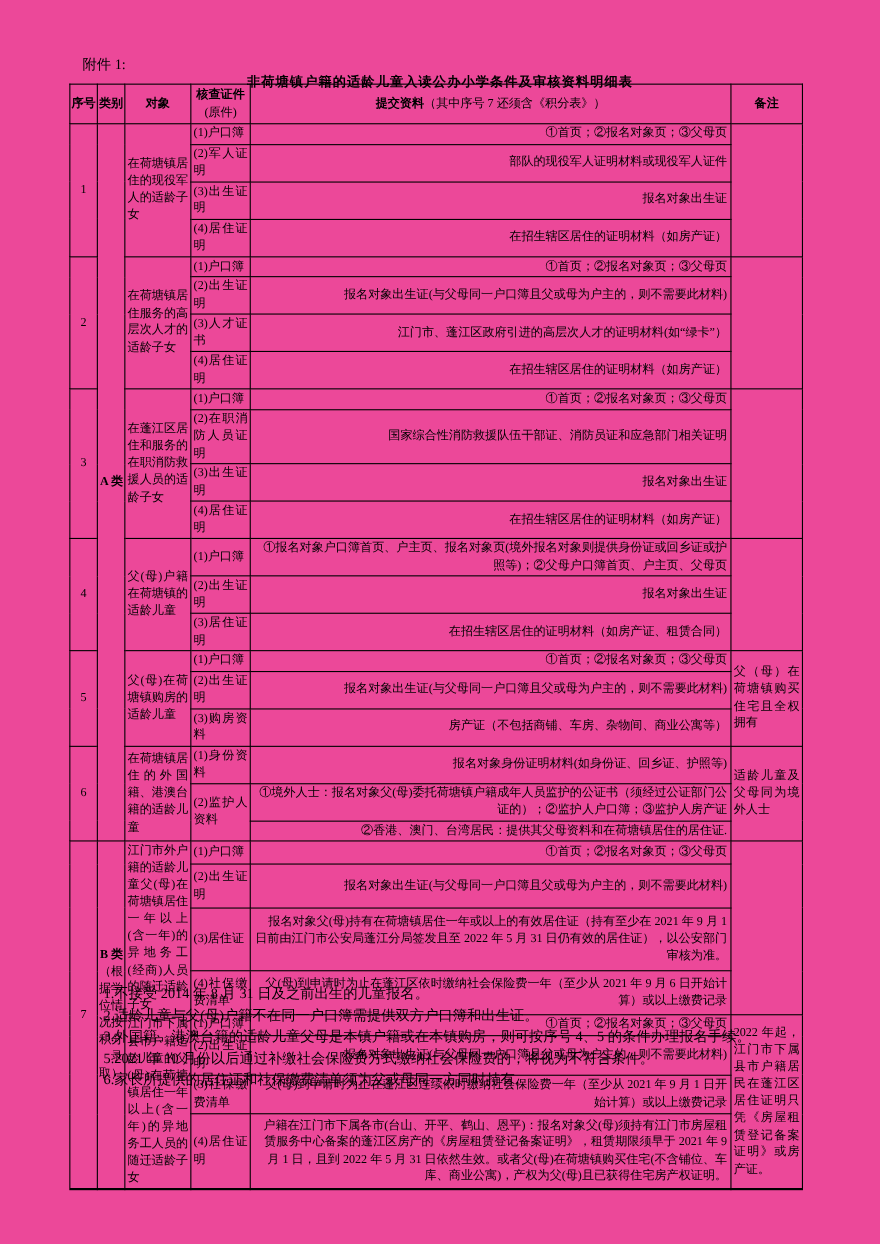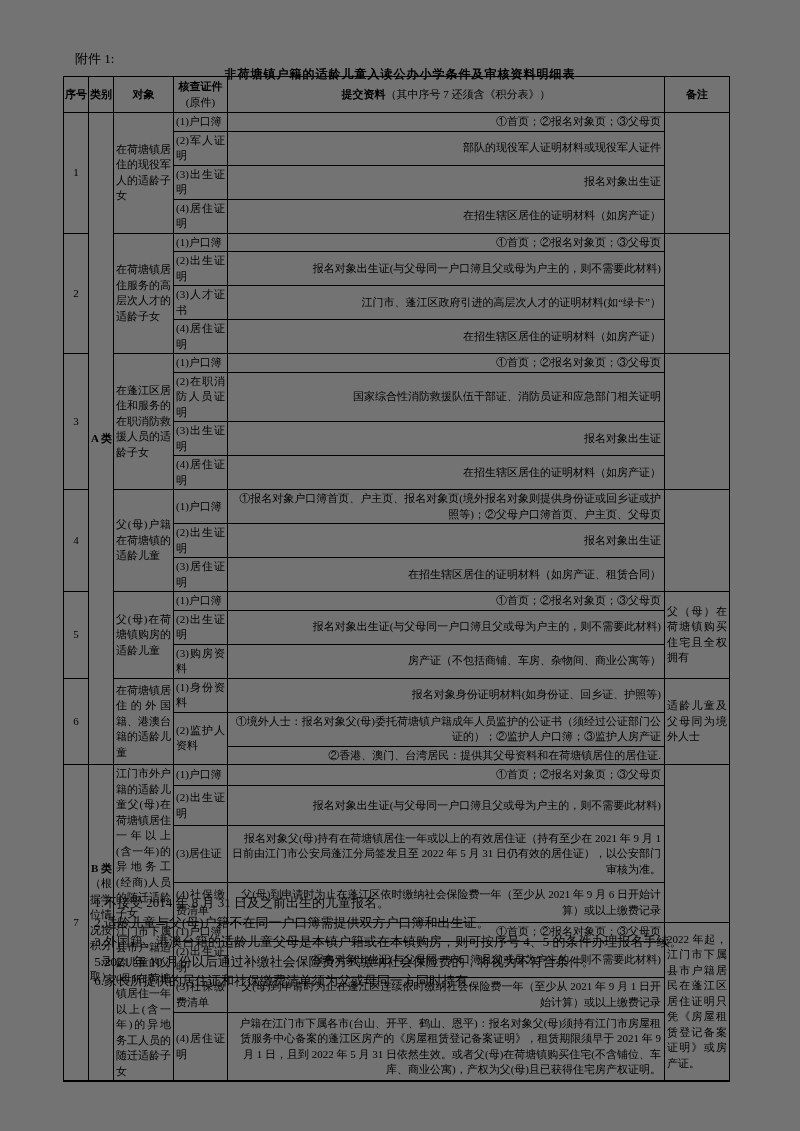--- a/index.html
+++ b/index.html
@@ -1,17 +1,17 @@
 <!DOCTYPE html>
 <html><head>
 <meta charset="utf-8">
 <style>
   html,body{margin:0;padding:0;background:#888;}
   .page{
-    position:relative;width:800px;height:1131px;margin:0 auto;background:#737373;
+    position:relative;width:800px;height:1131px;margin:0 auto;background:#ec4899;
     font-family:"Liberation Serif","DejaVu Serif",serif;color:#000;overflow:hidden;
   }
   .attachment{position:absolute;left:75px;top:50px;font-size:13px;}
   .doc-title{position:absolute;left:0;top:66px;width:100%;text-align:center;
     font-size:12px;font-weight:bold;letter-spacing:1px;}
   table.tbl{
     position:absolute;left:63px;top:76px;width:666px;
     border-collapse:collapse;table-layout:fixed;
     border:1px solid #000;border-bottom:2px solid #000;
   }

